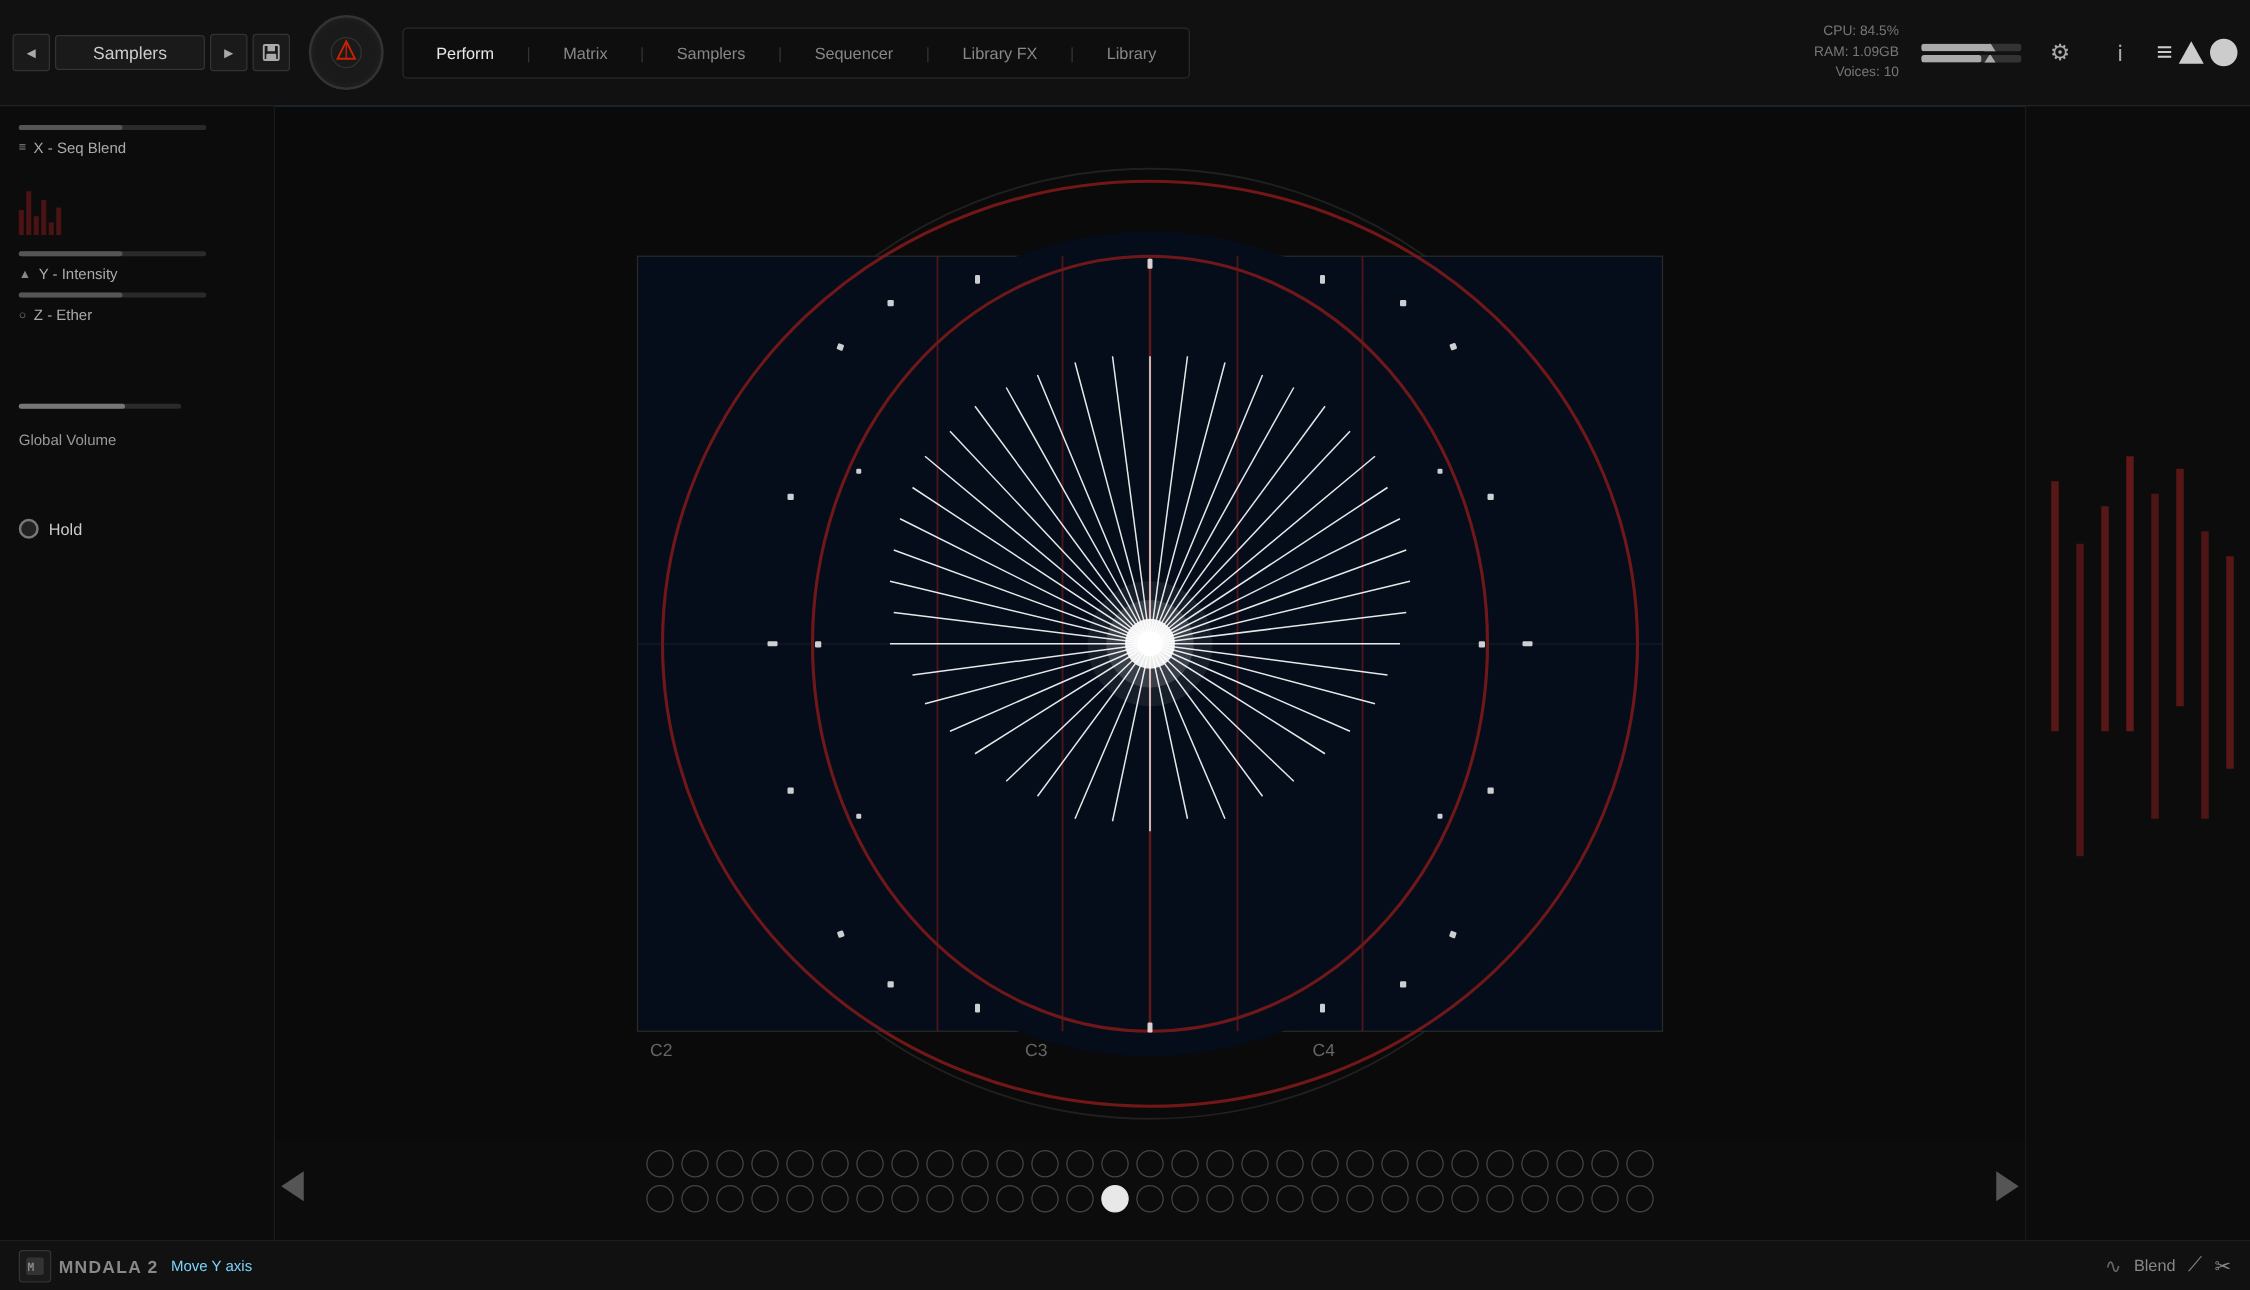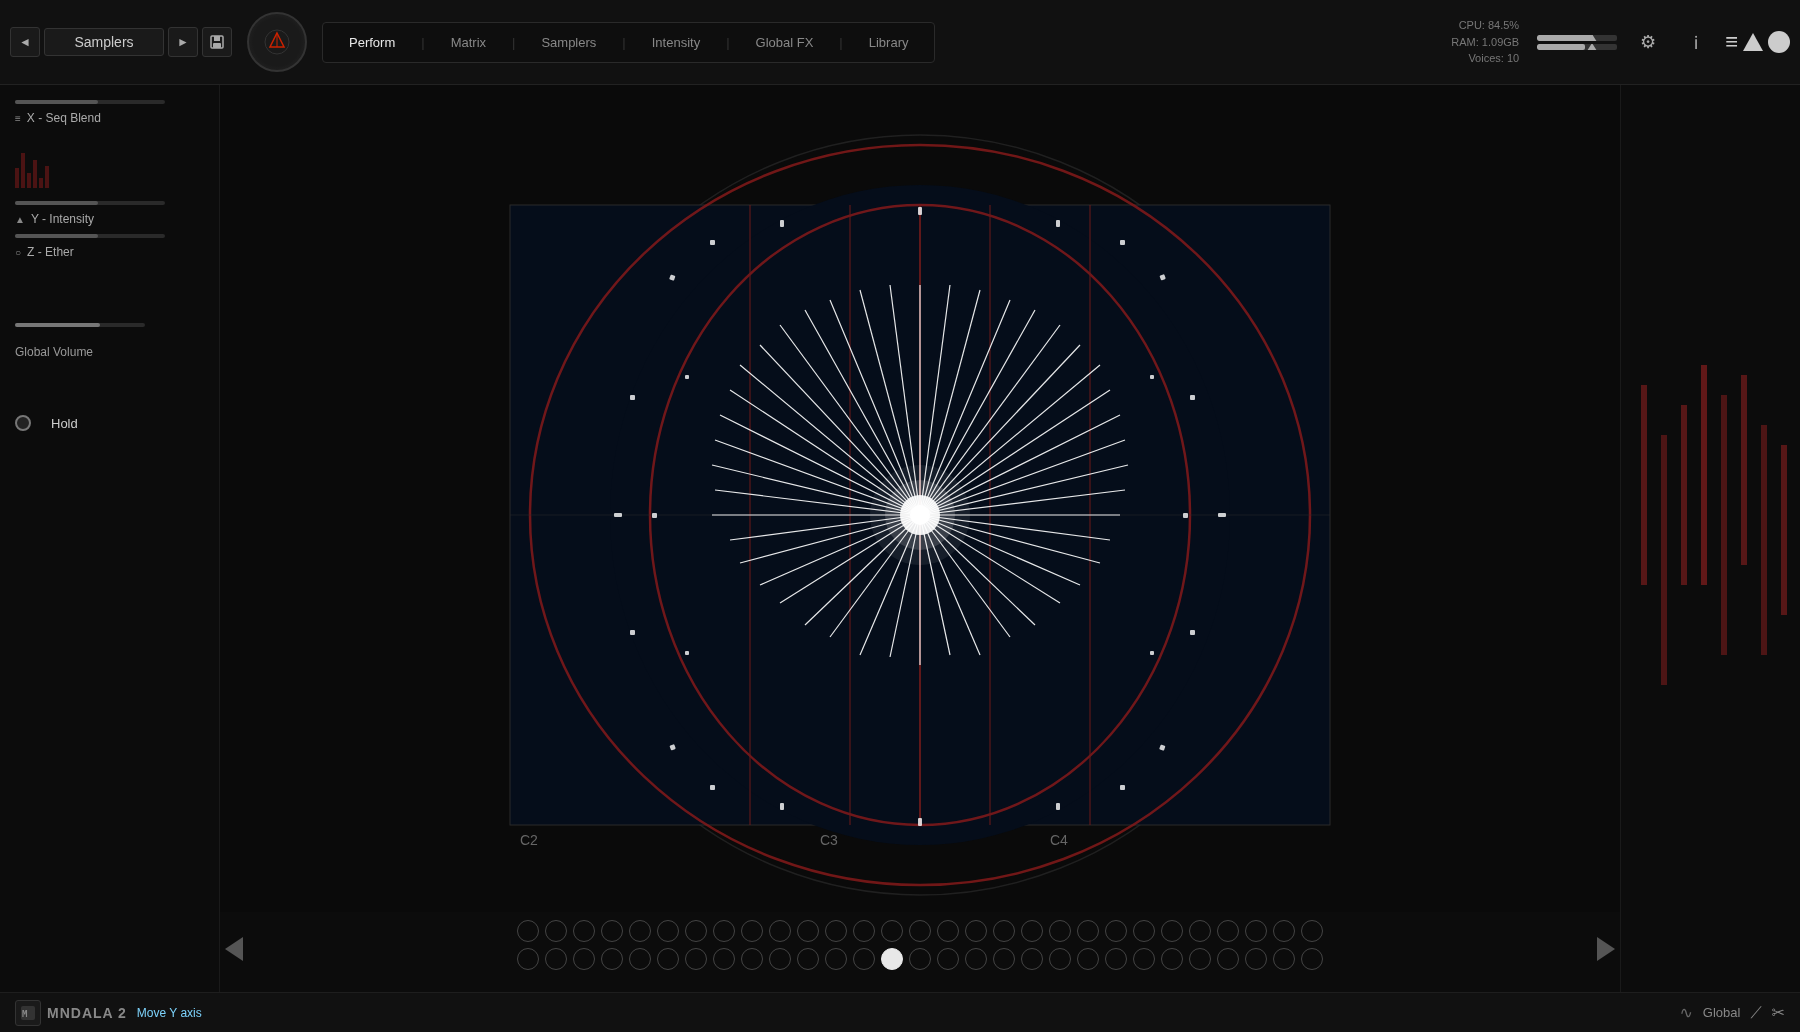--- a/index.html
+++ b/index.html
@@ -227,21 +227,21 @@
 
     .global-vol-label {
       color: #999;
       font-size: 12px;
       margin-top: 13px;
     }
 
     .hold-row {
       display: flex;
       align-items: center;
-      gap: 20px;
+      gap: 8px;
       margin-top: 10px;
     }
 
     .hold-circle {
       width: 16px; height: 16px;
       border-radius: 50%;
       border: 2px solid #777;
       background: #222;
     }
 
@@ -397,23 +397,23 @@
     </svg>
   </div>
 
   <div class="nav-tabs">
     <div class="nav-tab active">Perform</div>
     <span class="nav-separator">|</span>
     <div class="nav-tab">Matrix</div>
     <span class="nav-separator">|</span>
     <div class="nav-tab">Samplers</div>
     <span class="nav-separator">|</span>
-    <div class="nav-tab">Intensity</div>
+    <div class="nav-tab">Sequencer</div>
     <span class="nav-separator">|</span>
-    <div class="nav-tab">Global FX</div>
+    <div class="nav-tab">Library FX</div>
     <span class="nav-separator">|</span>
     <div class="nav-tab">Library</div>
   </div>
 
   <div style="display:flex; align-items:center; margin-left:auto; gap:8px;">
     <div class="cpu-info">
       <div>CPU: 84.5%</div>
       <div>RAM: 1.09GB</div>
       <div>Voices: 10</div>
     </div>
@@ -721,17 +721,17 @@
           <rect x="1" y="1" width="14" height="14" rx="2" fill="#333"></rect>
           <text x="2" y="12" fill="#888" font-size="9" font-family="monospace">M</text>
         </svg>
       </div>
       <span style="color:#888; font-weight:bold; font-size:14px; letter-spacing:1px;">MNDALA 2</span>
     </div>
     <span class="status-text">Move Y axis</span>
   </div>
   <div class="bottom-right">
     <span class="animod-icon">∿</span>
-    <span>Global</span>
+    <span>Blend</span>
     <span class="bottom-btn" style="font-size:16px;">⟋</span>
     <span class="bottom-btn" style="font-size:16px;">✂</span>
   </div>
 </div>
 
 </body></html>

